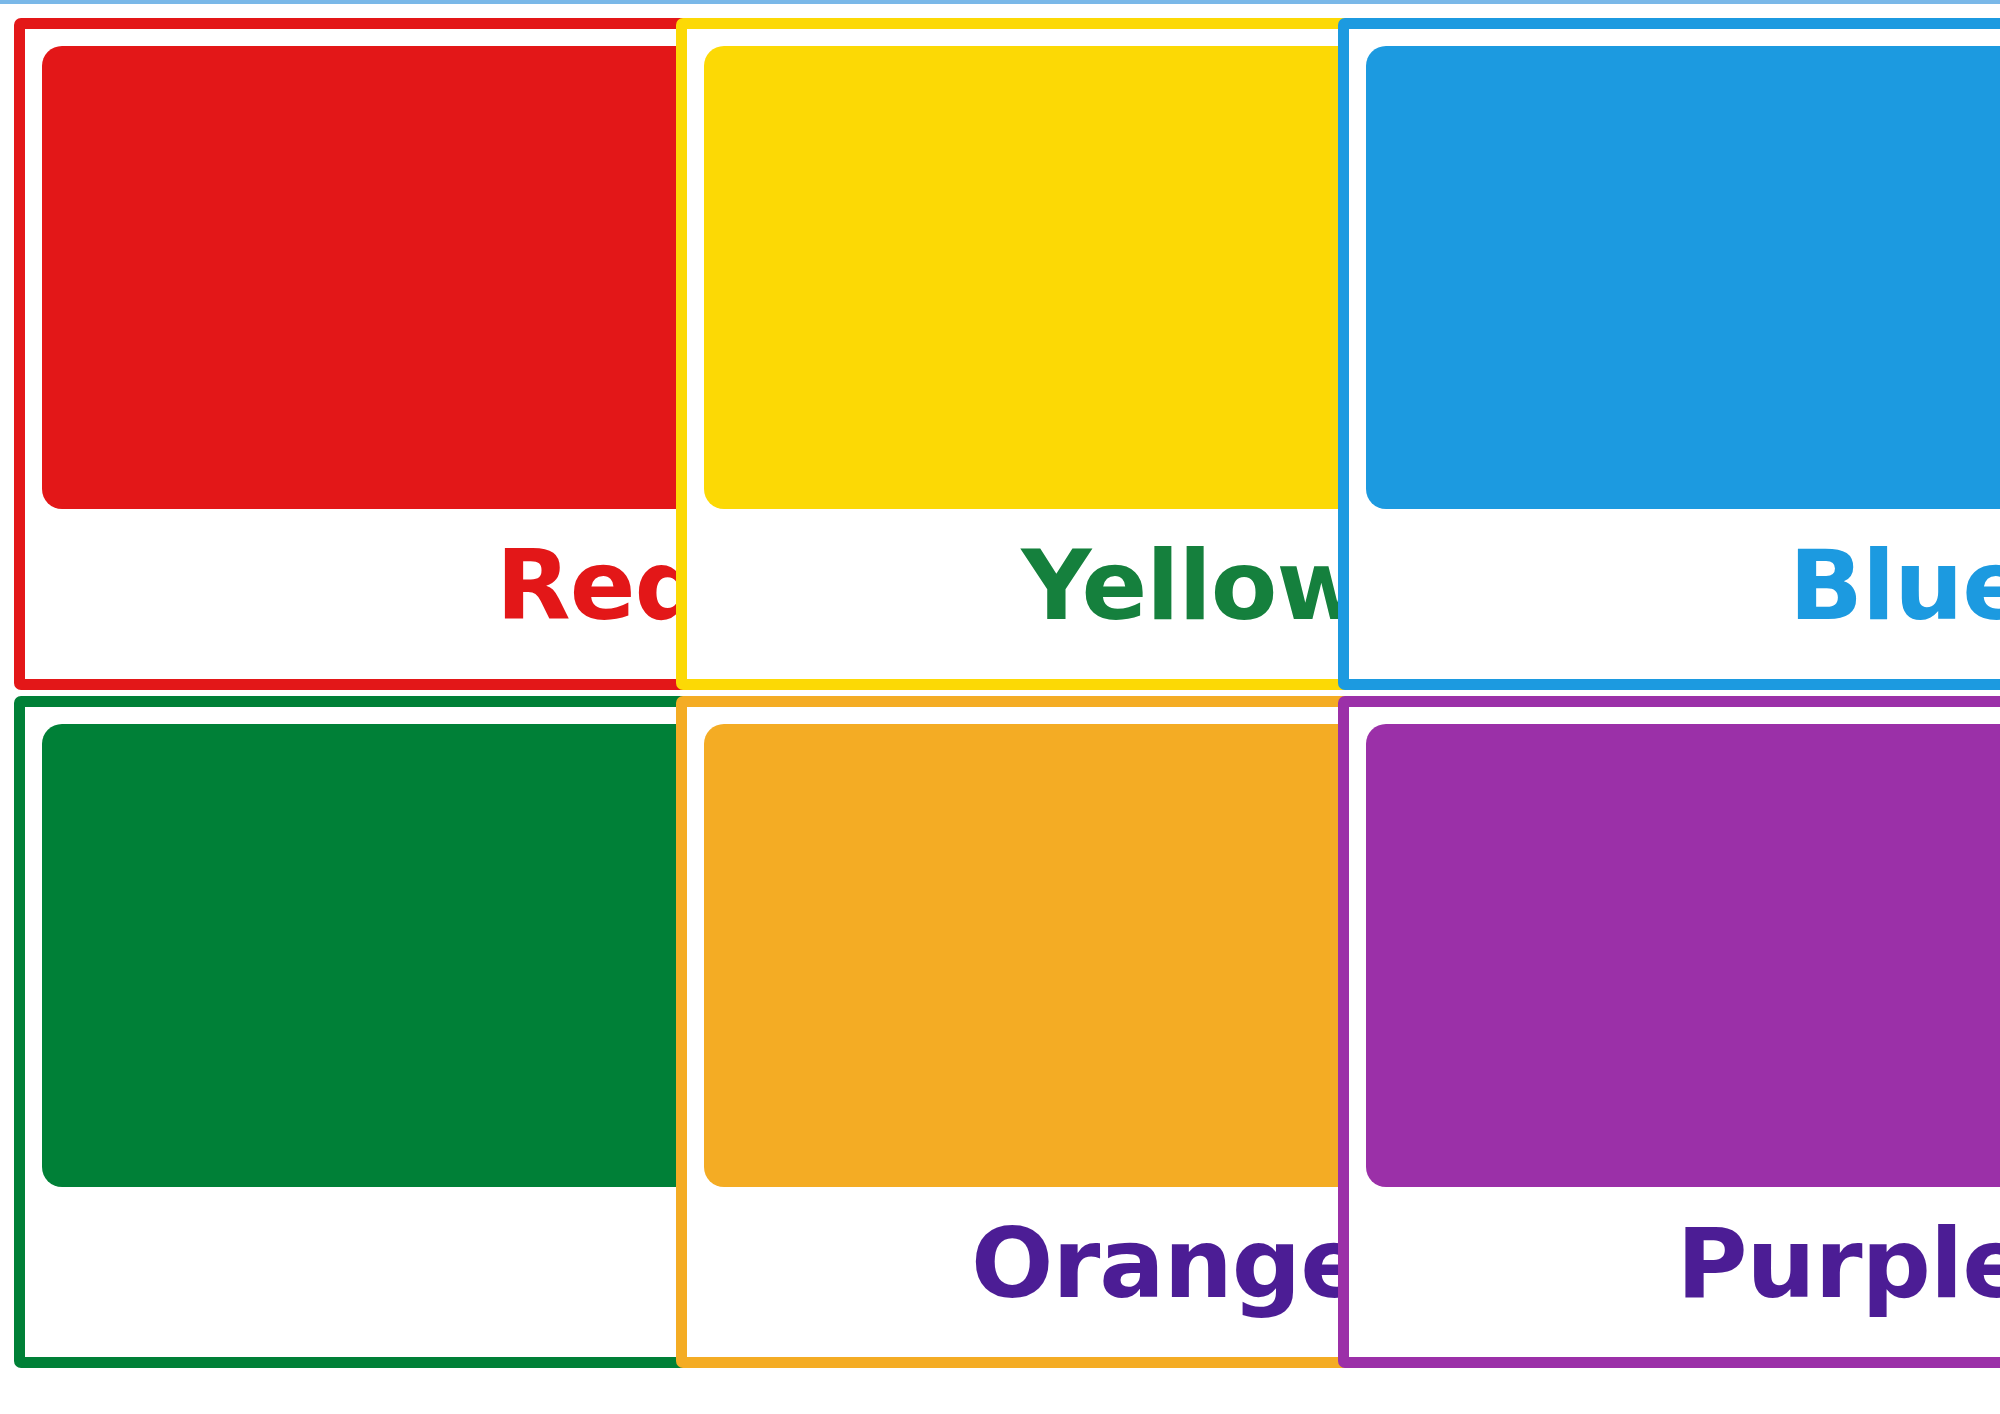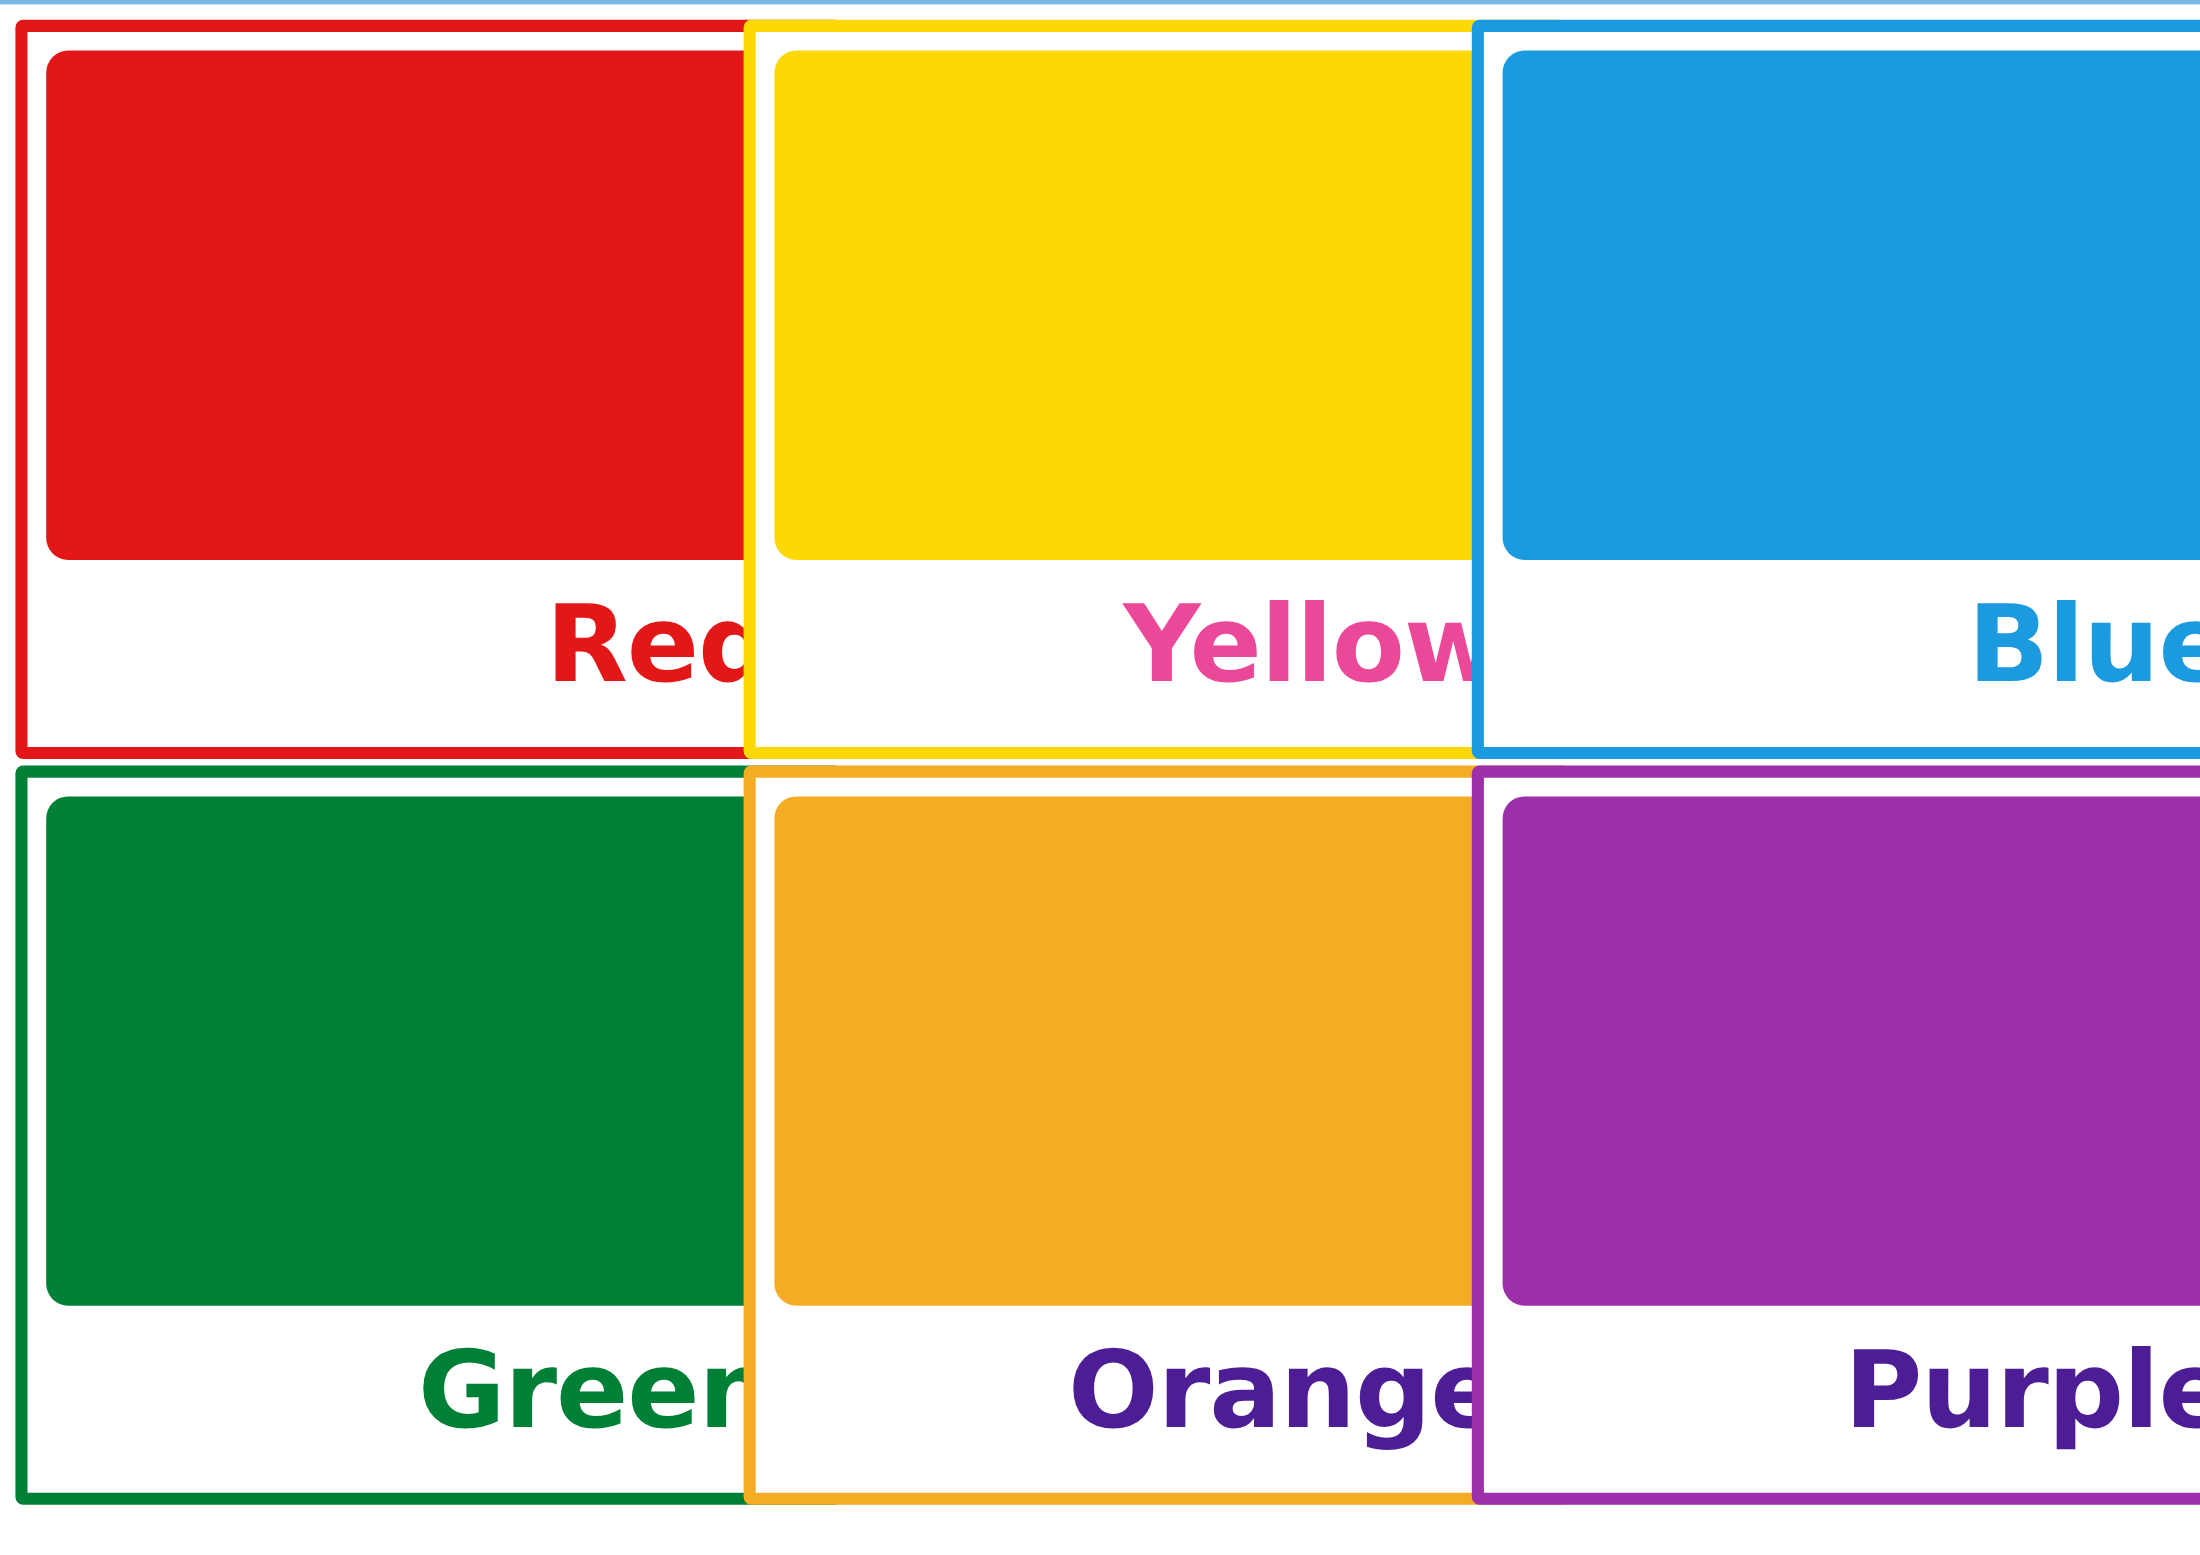--- a/index.html
+++ b/index.html
@@ -97,36 +97,33 @@
     <div class="card" style="border-color: rgb(227, 23, 24);">
       <div class="swatch" style="background: rgb(227, 23, 24);"></div>
       <div class="label-area">
         <span class="label" style="color: rgb(227, 23, 24);">Red</span>
       </div>
     </div>
 
     <div class="card" style="border-color: rgb(252, 217, 5);">
       <div class="swatch" style="background: rgb(252, 217, 5);"></div>
       <div class="label-area">
-        <span class="label" style="color: #ec4899;">Yellow</span>
+        <span class="label" style="color: #15803d;">Yellow</span>
       </div>
     </div>
 
     <div class="card" style="border-color: rgb(28, 154, 224);">
       <div class="swatch" style="background: rgb(28, 154, 224);"></div>
       <div class="label-area">
         <span class="label" style="color: rgb(28, 154, 224);">Blue</span>
       </div>
     </div>
 
     <div class="card" style="border-color: rgb(0, 128, 55);">
       <div class="swatch" style="background: rgb(0, 128, 55);"></div>
-      <div class="label-area">
-        <span class="label" style="color: rgb(0, 128, 55);">Green</span>
-      </div>
     </div>
 
     <div class="card" style="border-color: rgb(244, 172, 36);">
       <div class="swatch" style="background: rgb(244, 172, 36);"></div>
       <div class="label-area">
         <span class="label" style="color: #4c1d95;">Orange</span>
       </div>
     </div>
 
     <div class="card" style="border-color: rgb(155, 48, 168);">

